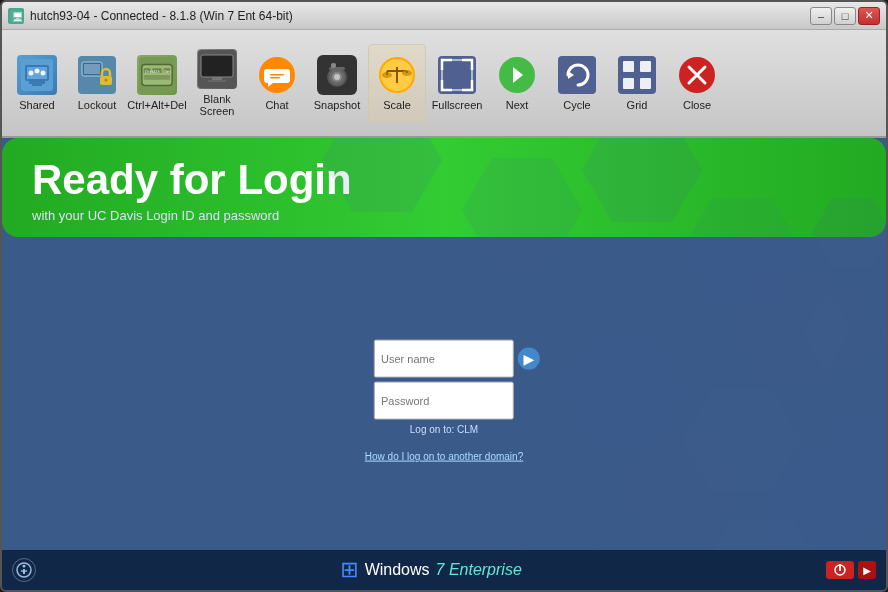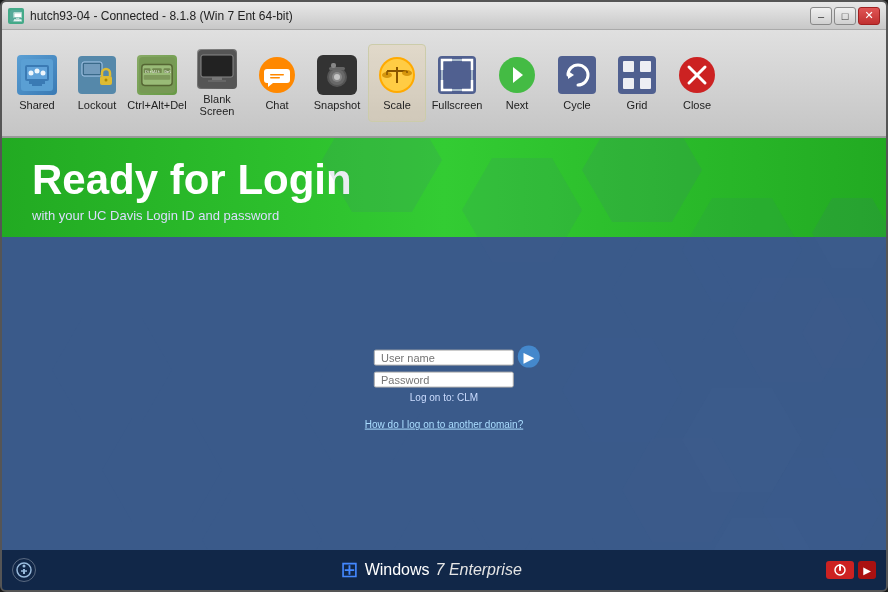--- a/index.html
+++ b/index.html
@@ -62,20 +62,21 @@
       position: relative;
       overflow: hidden;
       background: #3a5a8a;
     }
 
     
     .login-banner {
       background: linear-gradient(to right, #22aa22, #33cc33, #22aa22);
       padding: 18px 30px 14px 30px;
       width: 100%;
+      border-radius: 16px;
     }
     .login-title {
       font-size: 42px;
       font-weight: bold;
       color: white;
       margin-bottom: 4px;
     }
     .login-subtitle {
       font-size: 13px;
       color: #ddf;
@@ -102,21 +103,21 @@
       left: 50%;
       transform: translate(-50%, -20%);
       display: flex;
       flex-direction: column;
       align-items: center;
       gap: 4px;
     }
     .login-input-wrapper { position: relative; }
     .login-input {
       width: 140px;
-      height: 16px;
+      height: 38px;
       padding: 2px 6px;
       border: 1px solid #aaa;
       border-radius: 2px;
       background: white;
       font-size: 11px;
       color: #333;
     }
     .login-arrow {
       position: absolute;
       right: -26px;
@@ -419,21 +420,21 @@
             <circle cx="8" cy="8" r="7" fill="none" stroke="#99bbdd" stroke-width="1.5"></circle>
             <circle cx="8" cy="4" r="1.5" fill="#99bbdd"></circle>
             <line x1="8" y1="7" x2="8" y2="12" stroke="#99bbdd" stroke-width="2"></line>
             <line x1="5" y1="9" x2="11" y2="9" stroke="#99bbdd" stroke-width="1.5"></line>
           </svg>
         </div>
       </div>
       <div class="taskbar-center">
         <span style="font-size:22px; color:#4488ff;">⊞</span>
         <span style="font-size:16px; color:white; font-weight:300;">Windows</span>
-        <span style="font-size:16px; color:#e5e5e5; font-style:italic; font-weight:300;">7 Enterprise</span>
+        <span style="font-size:16px; color:#5eead4; font-style:italic; font-weight:300;">7 Enterprise</span>
       </div>
       <div class="taskbar-right">
         <div class="taskbar-btn">
           <svg width="14" height="14" viewBox="0 0 14 14">
             <circle cx="7" cy="7" r="5" fill="none" stroke="white" stroke-width="1.5"></circle>
             <line x1="7" y1="2" x2="7" y2="7" stroke="white" stroke-width="2" stroke-linecap="round"></line>
           </svg>
         </div>
         <div class="taskbar-btn2">▶</div>
       </div>

